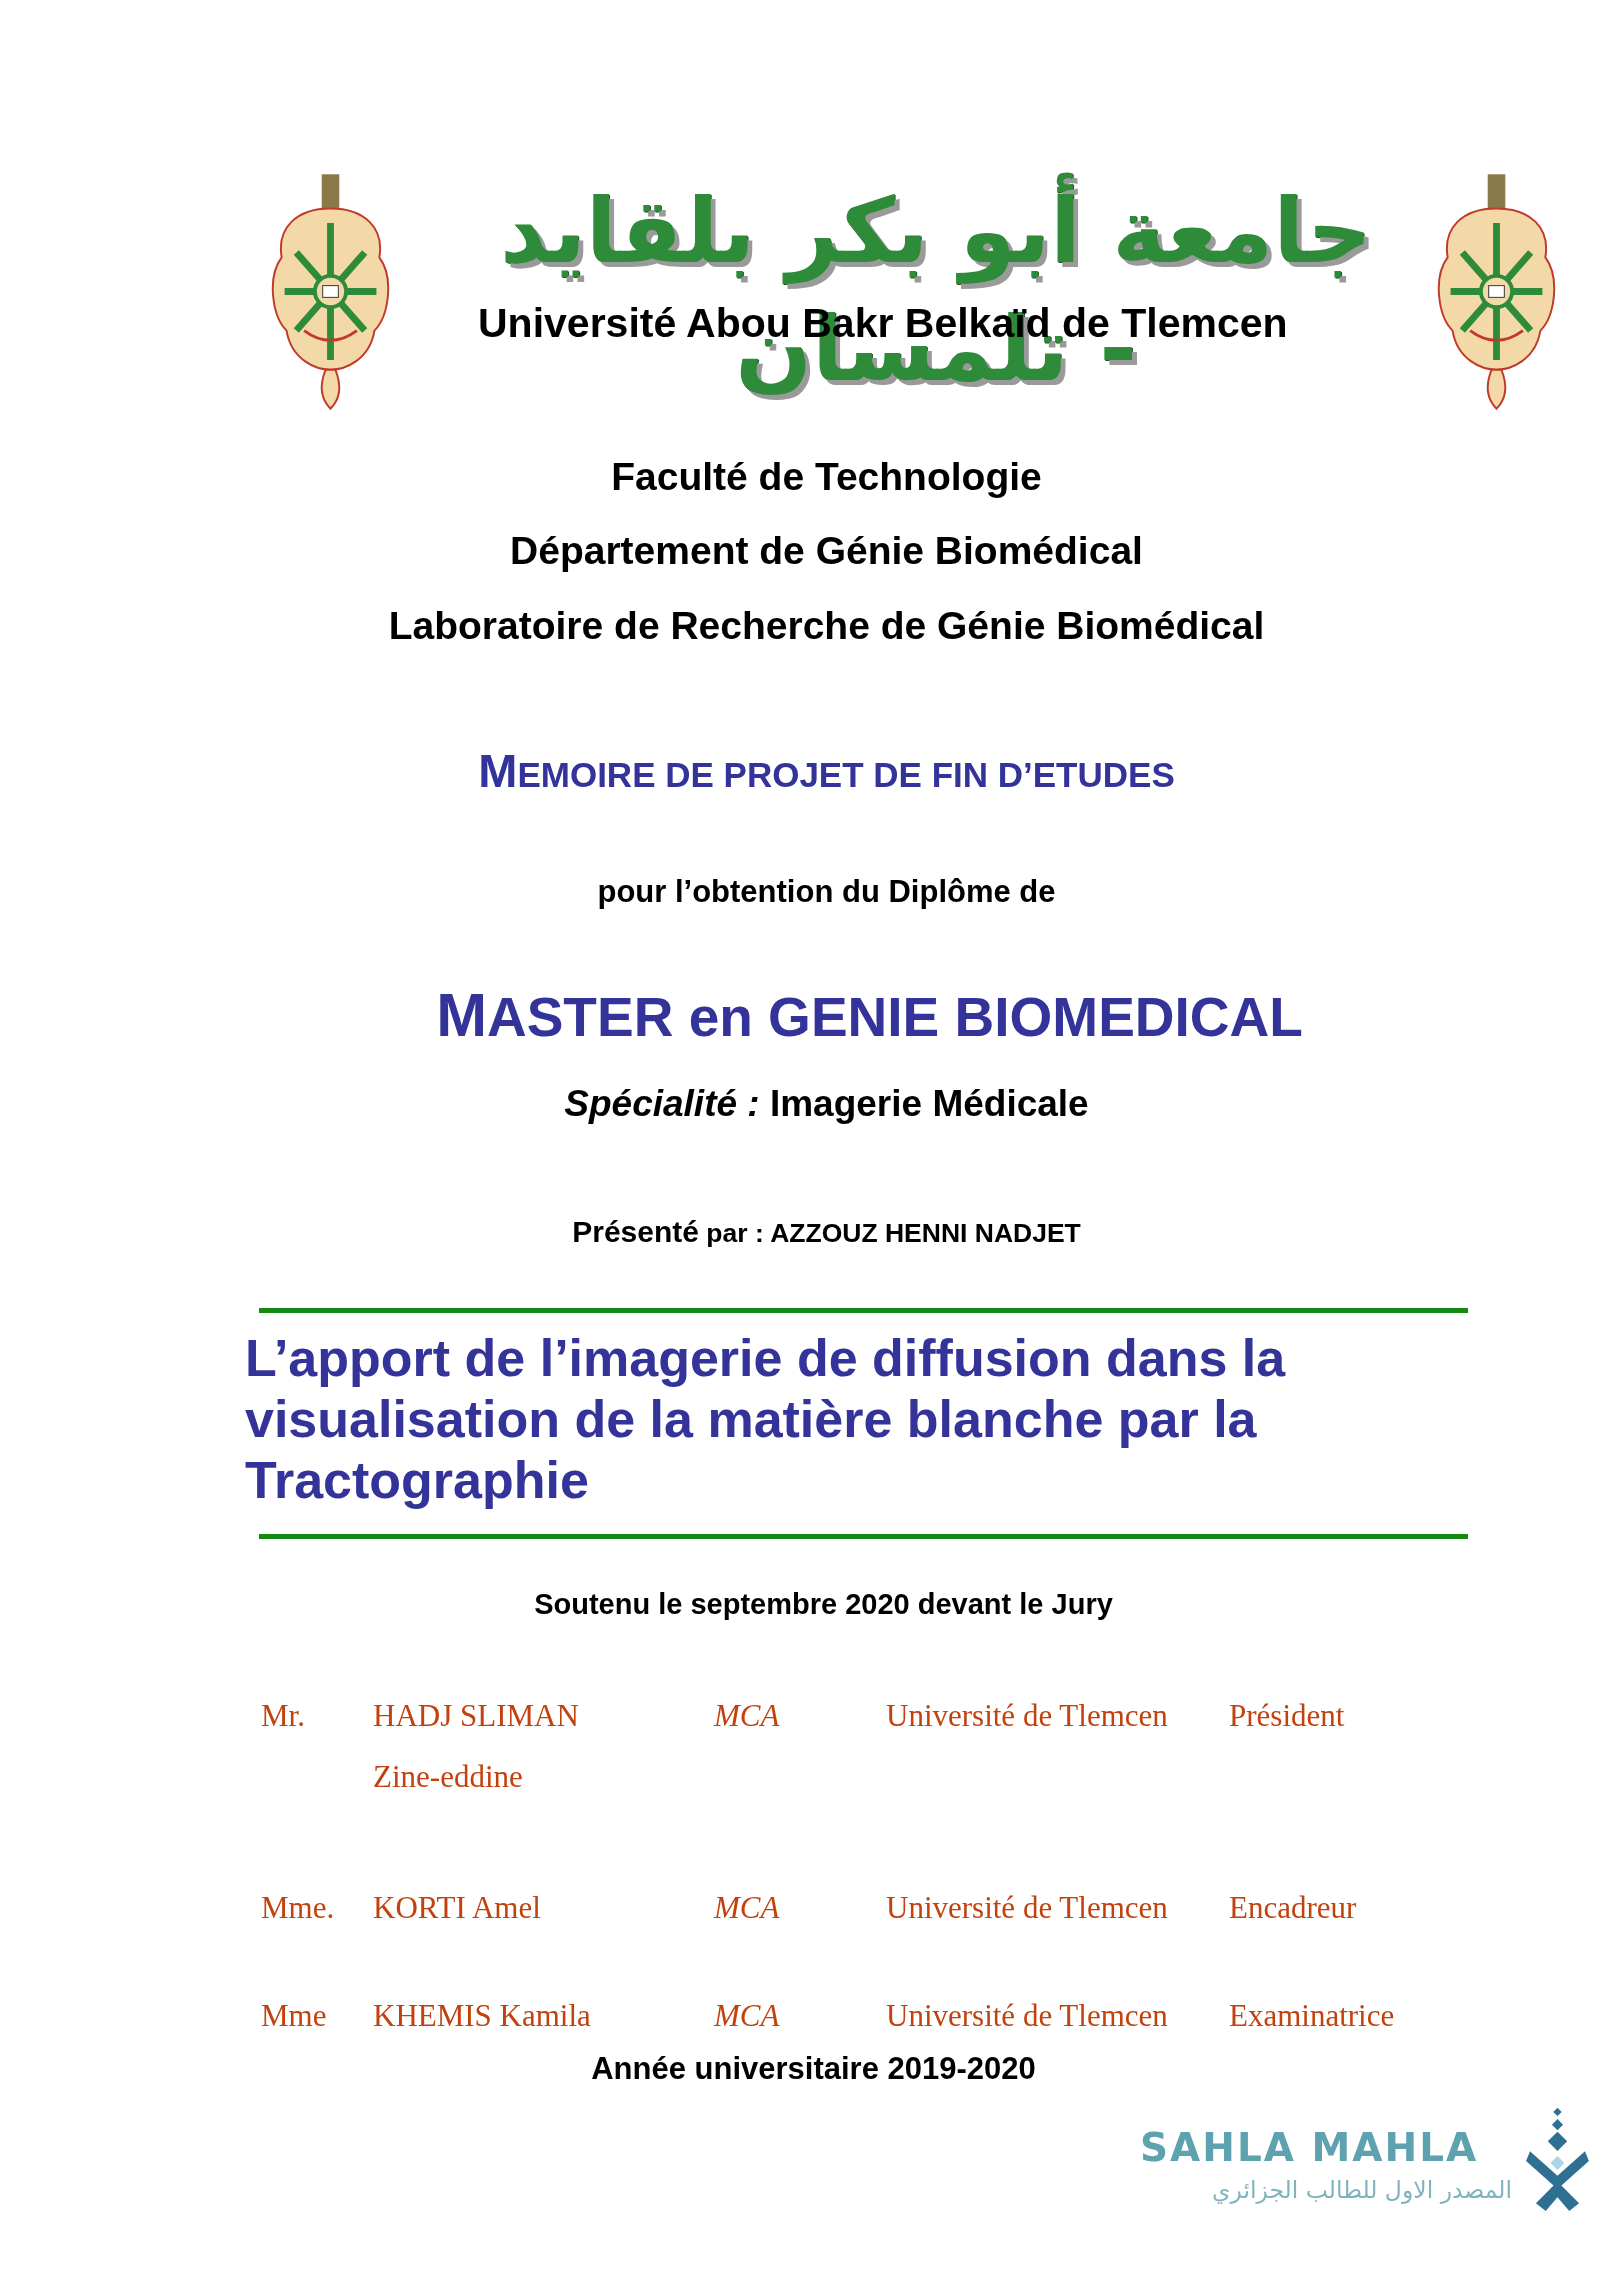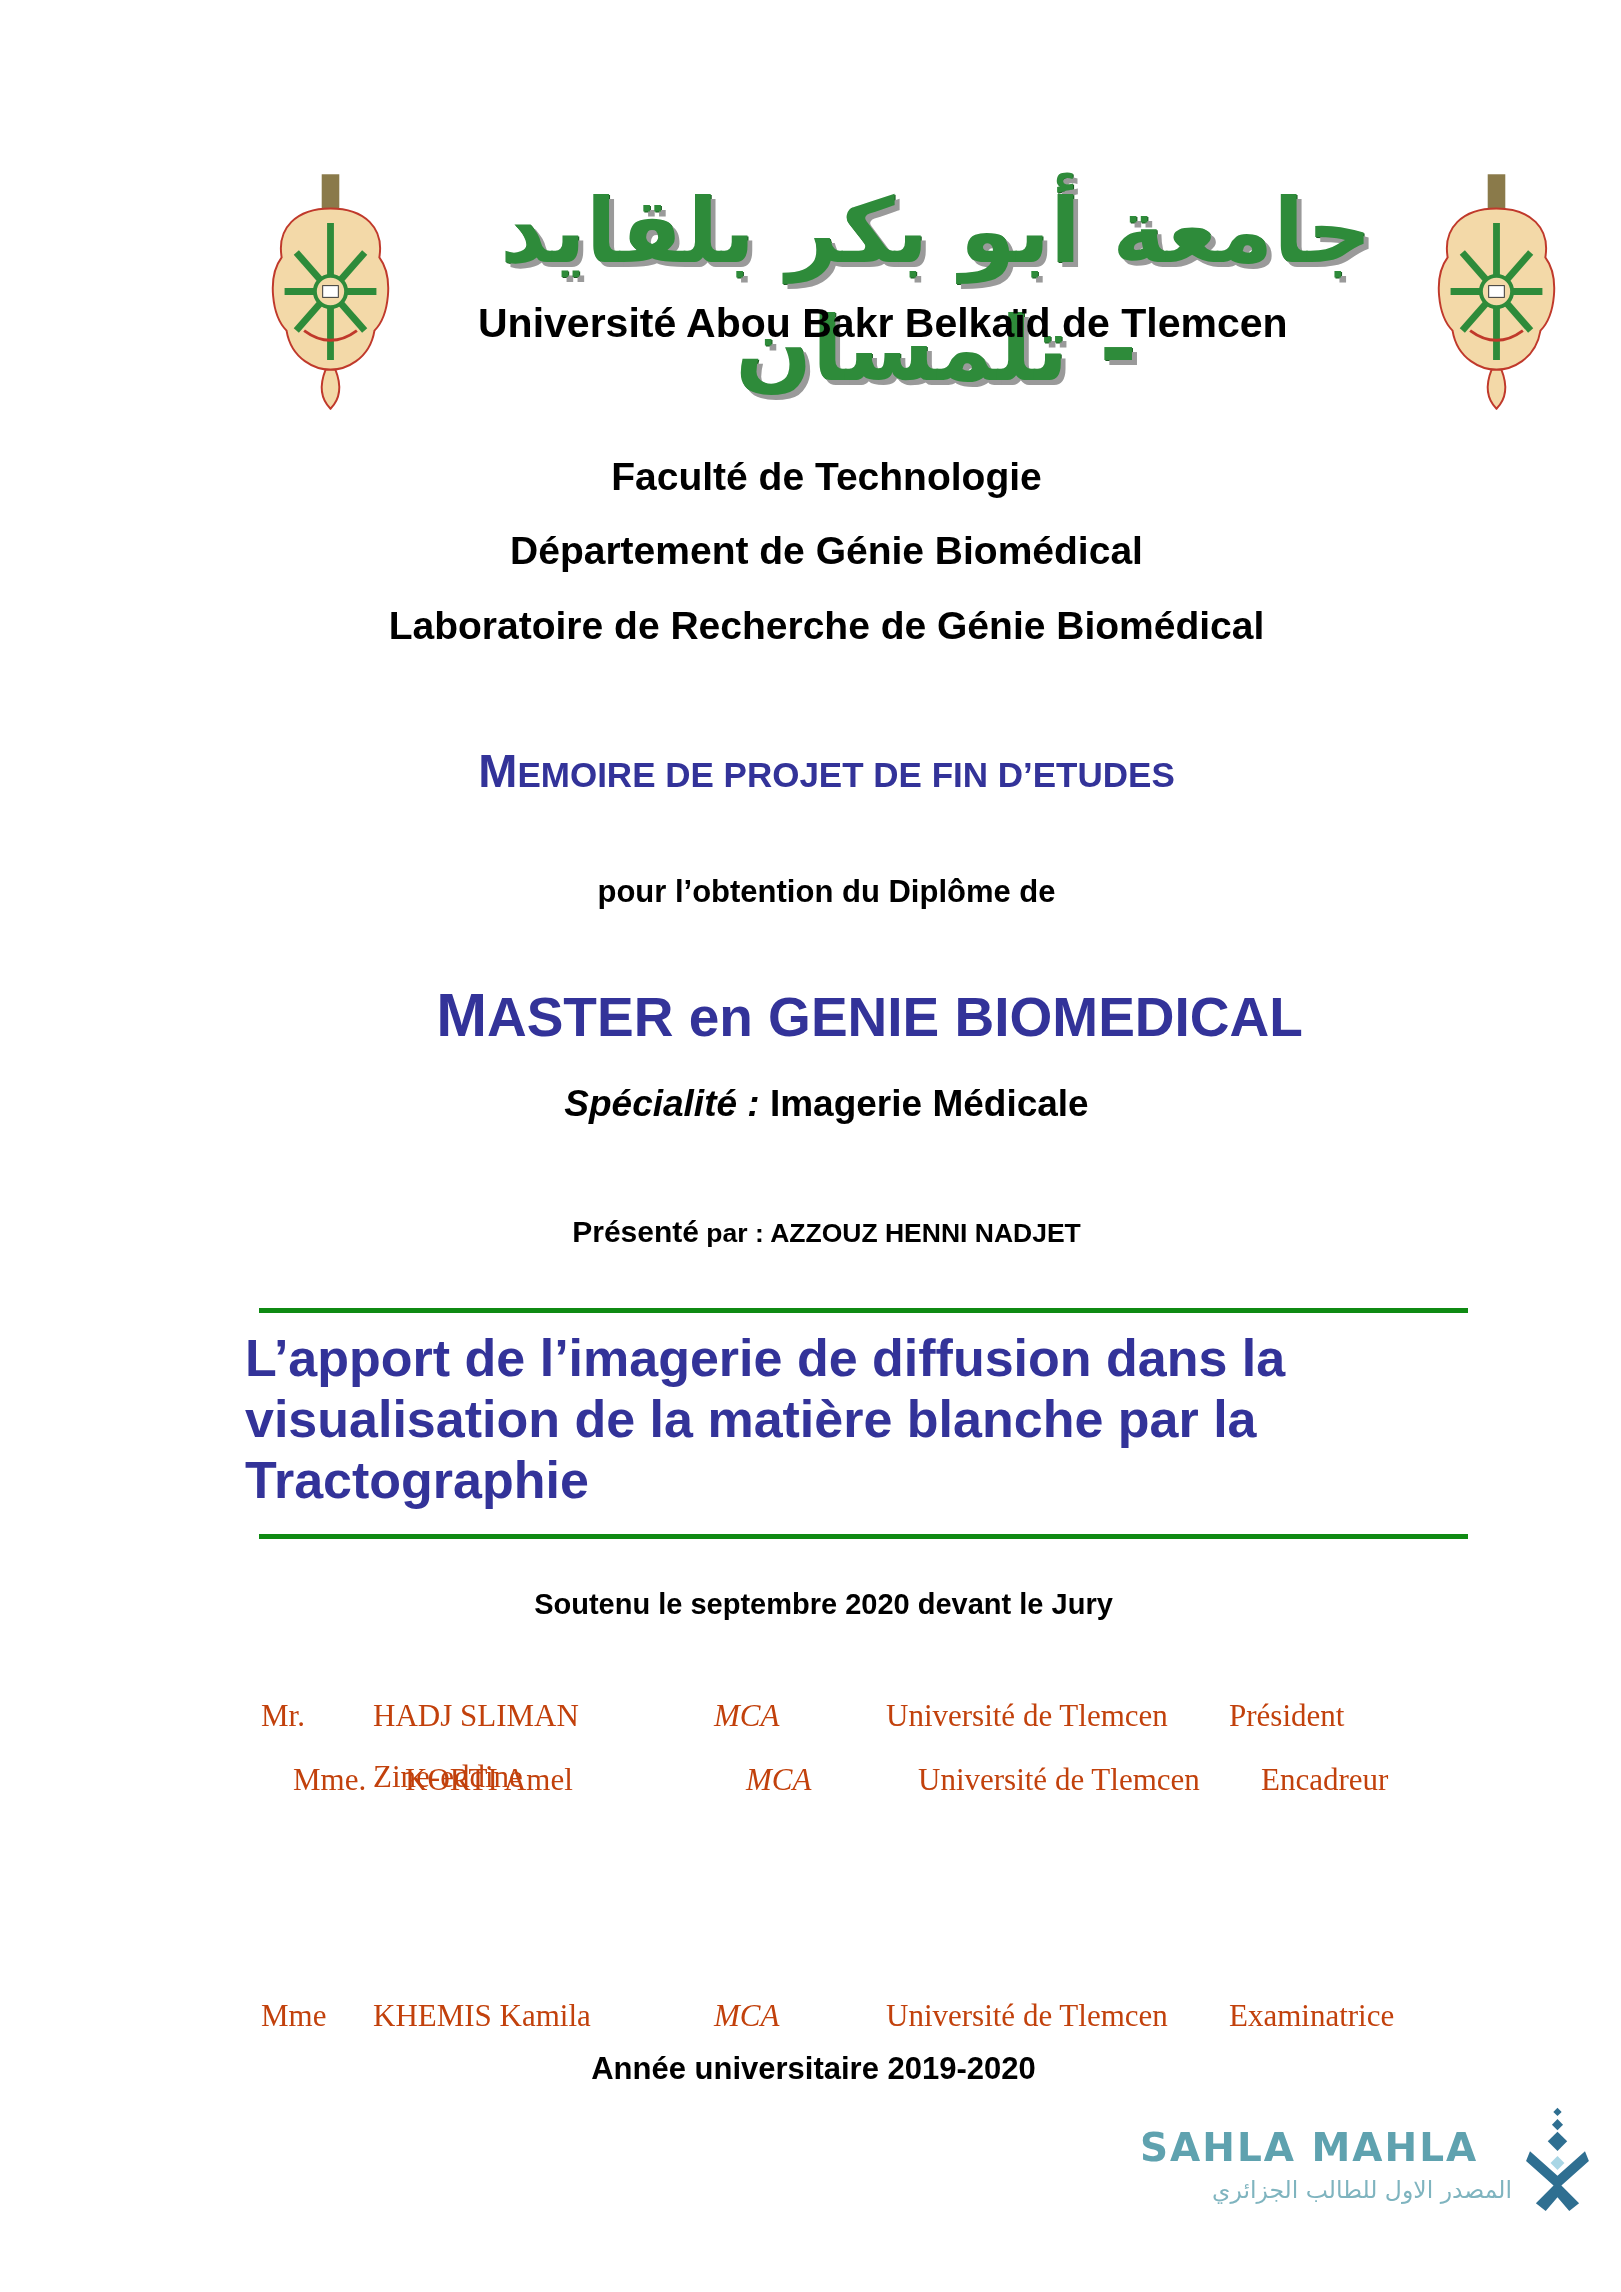--- a/index.html
+++ b/index.html
@@ -125,21 +125,21 @@
 <div class="jury-row" style="top:1698px;">
   <span class="c-title">Mr.</span>
   <span class="c-name">HADJ SLIMAN</span>
   <span class="c-grade">MCA</span>
   <span class="c-inst">Université de Tlemcen</span>
   <span class="c-role">Président</span>
 </div>
 <div class="jury-row" style="top:1759px;">
   <span class="c-name">Zine-eddine</span>
 </div>
-<div class="jury-row" style="top:1762px;margin-left:32px;">
+<div class="jury-row" style="top:1890px;">
   <span class="c-title">Mme.</span>
   <span class="c-name">KORTI Amel</span>
   <span class="c-grade">MCA</span>
   <span class="c-inst">Université de Tlemcen</span>
   <span class="c-role">Encadreur</span>
 </div>
 <div class="jury-row" style="top:1998px;">
   <span class="c-title">Mme</span>
   <span class="c-name">KHEMIS Kamila</span>
   <span class="c-grade">MCA</span>

